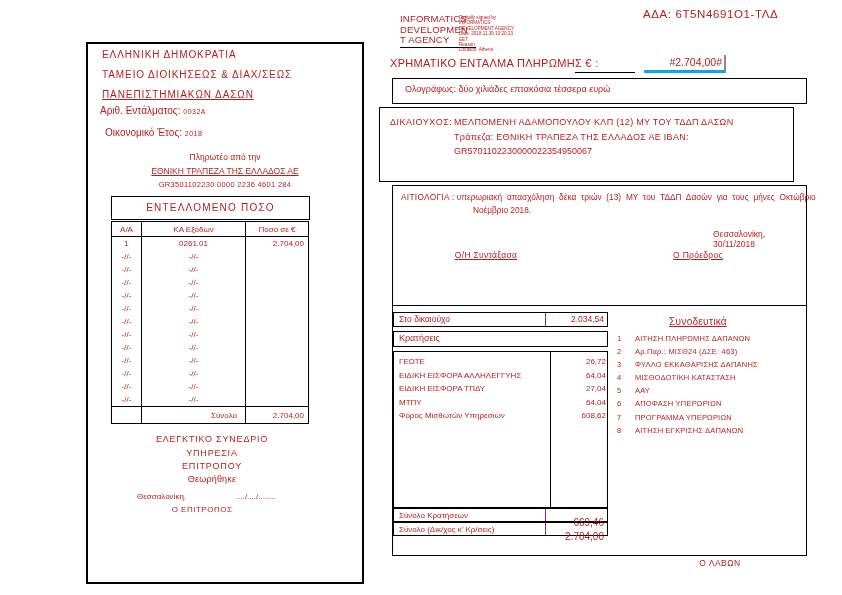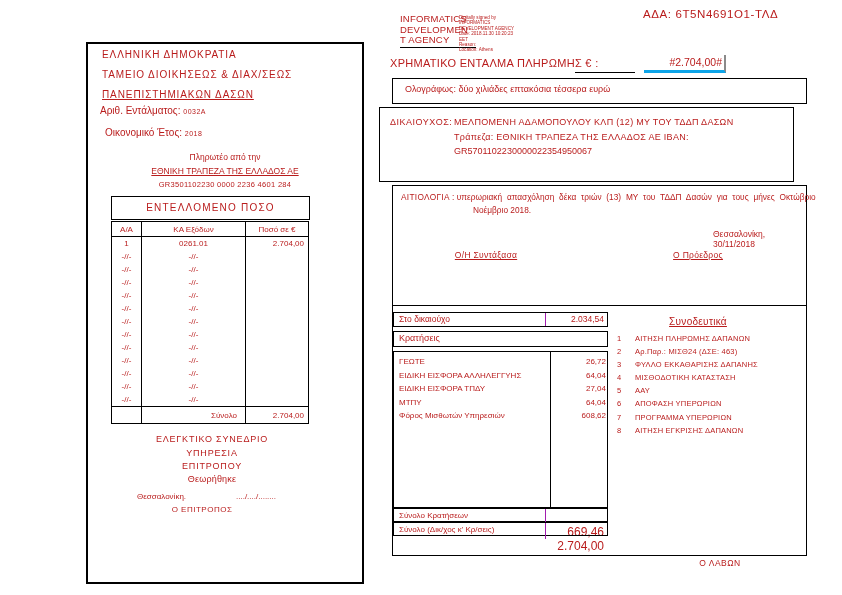--- a/index.html
+++ b/index.html
@@ -64,21 +64,21 @@
   .krat-hdr .lab{font-size:9px;}
   .ded-box{top:45px;height:157px;}
   .ded-divider{position:absolute;left:156px;top:0;bottom:0;border-left:1px solid #000;}
   .ded-list{position:absolute;left:0;top:3px;width:215px;}
   .ded-row{display:flex;height:13.6px;line-height:13.6px;}
   .ded-name{flex:1;padding-left:5px;font-size:8px;white-space:nowrap;}
   .ded-value{width:55px;text-align:right;padding-right:3px;font-size:8px;}
   .tot1{top:202px;height:14px;}
   .tot2{top:216px;height:14px;}
   .tot1 .lab,.tot2 .lab{font-size:8px;padding-top:2px;}
-  .tot1 .val,.tot2 .val{font-size:12px;padding-top:16px;}
+  .tot1 .val,.tot2 .val{font-size:10px;padding-top:8px;}
 
   .att-title{position:absolute;left:225px;top:10px;width:160px;text-align:center;font-size:10px;
              text-decoration:underline;letter-spacing:.3px;}
   .att-list{position:absolute;left:224px;top:26px;width:182px;}
   .att-row{display:flex;height:13.1px;line-height:13.1px;}
   .att-num{width:18px;font-size:7.5px;}
   .att-text{flex:1;font-size:7.5px;letter-spacing:.2px;white-space:nowrap;}
 
   .receiver{position:absolute;left:660px;top:558px;width:120px;text-align:center;font-size:8.5px;letter-spacing:.5px;}
 </style>

